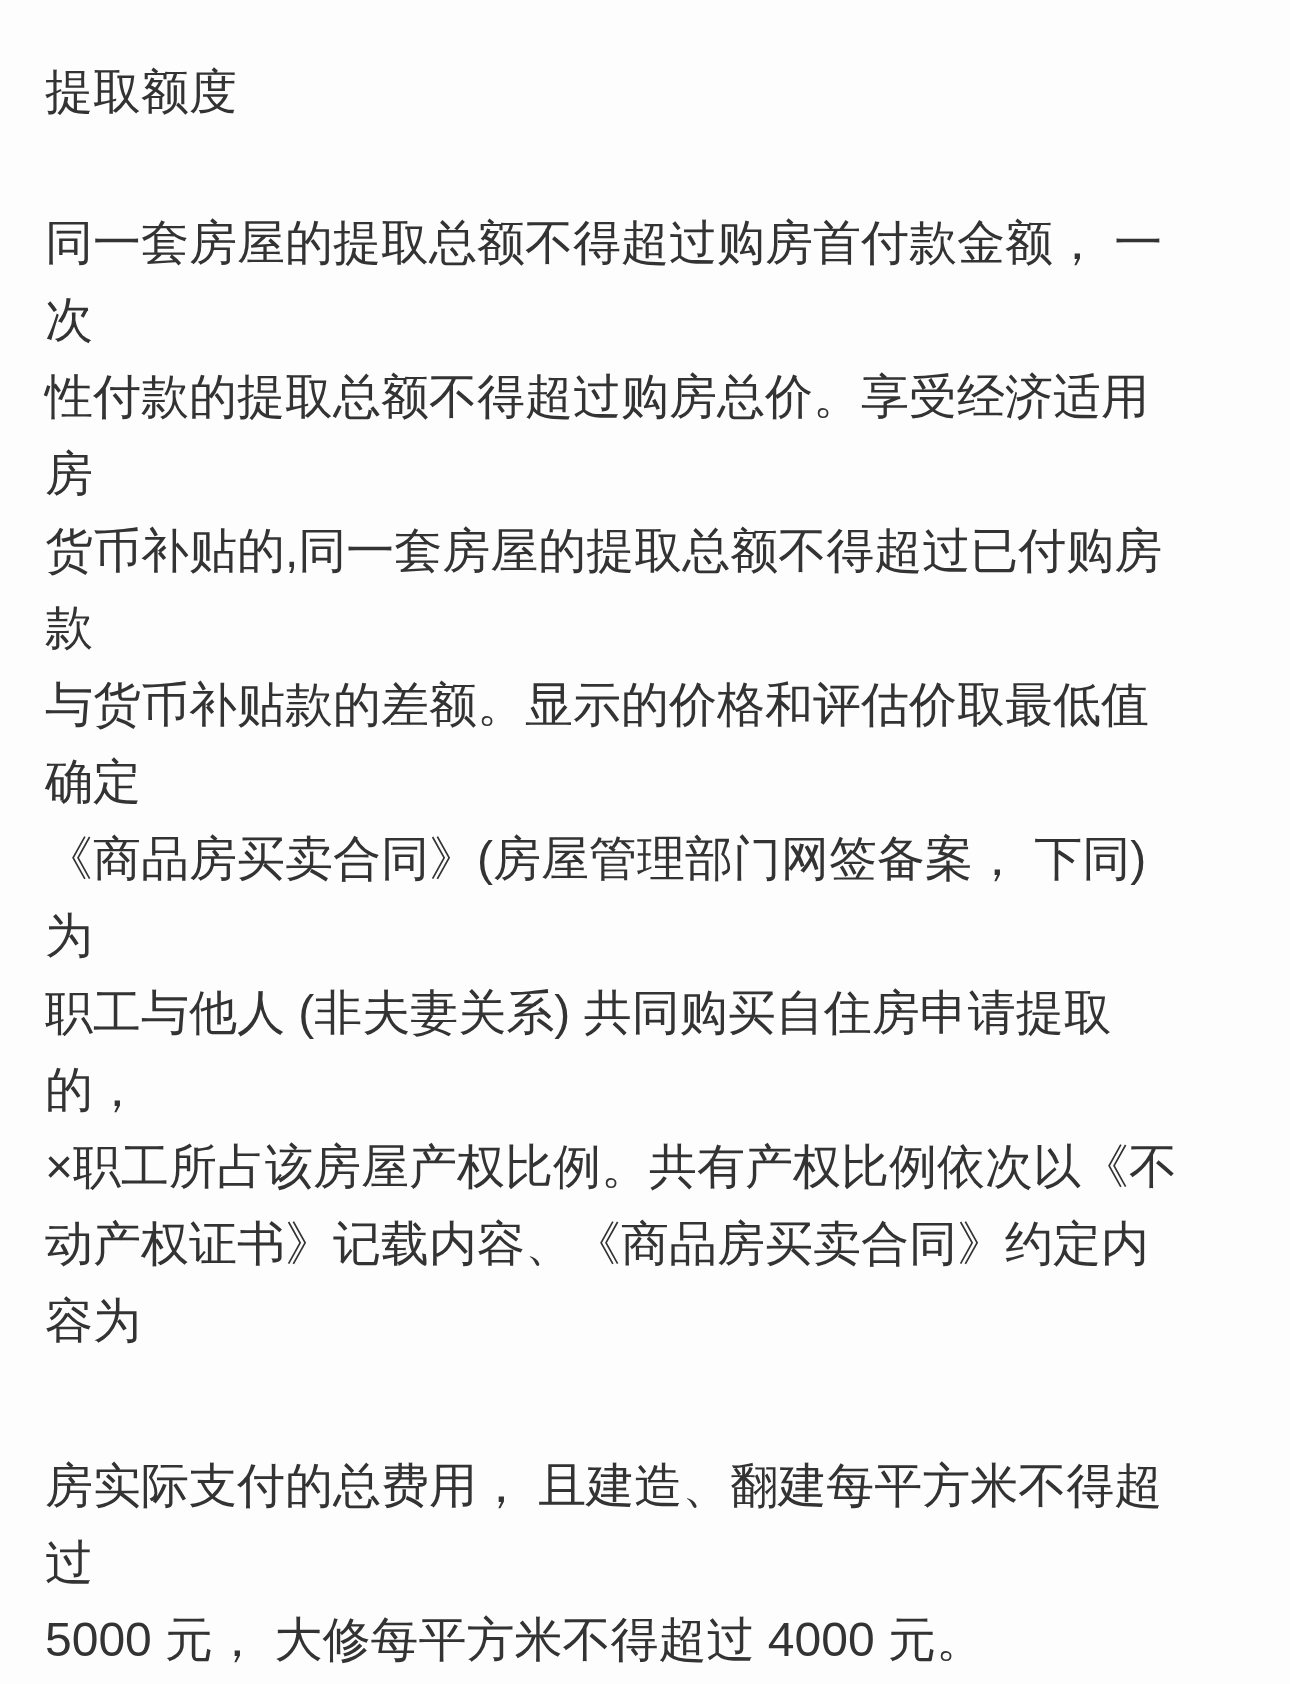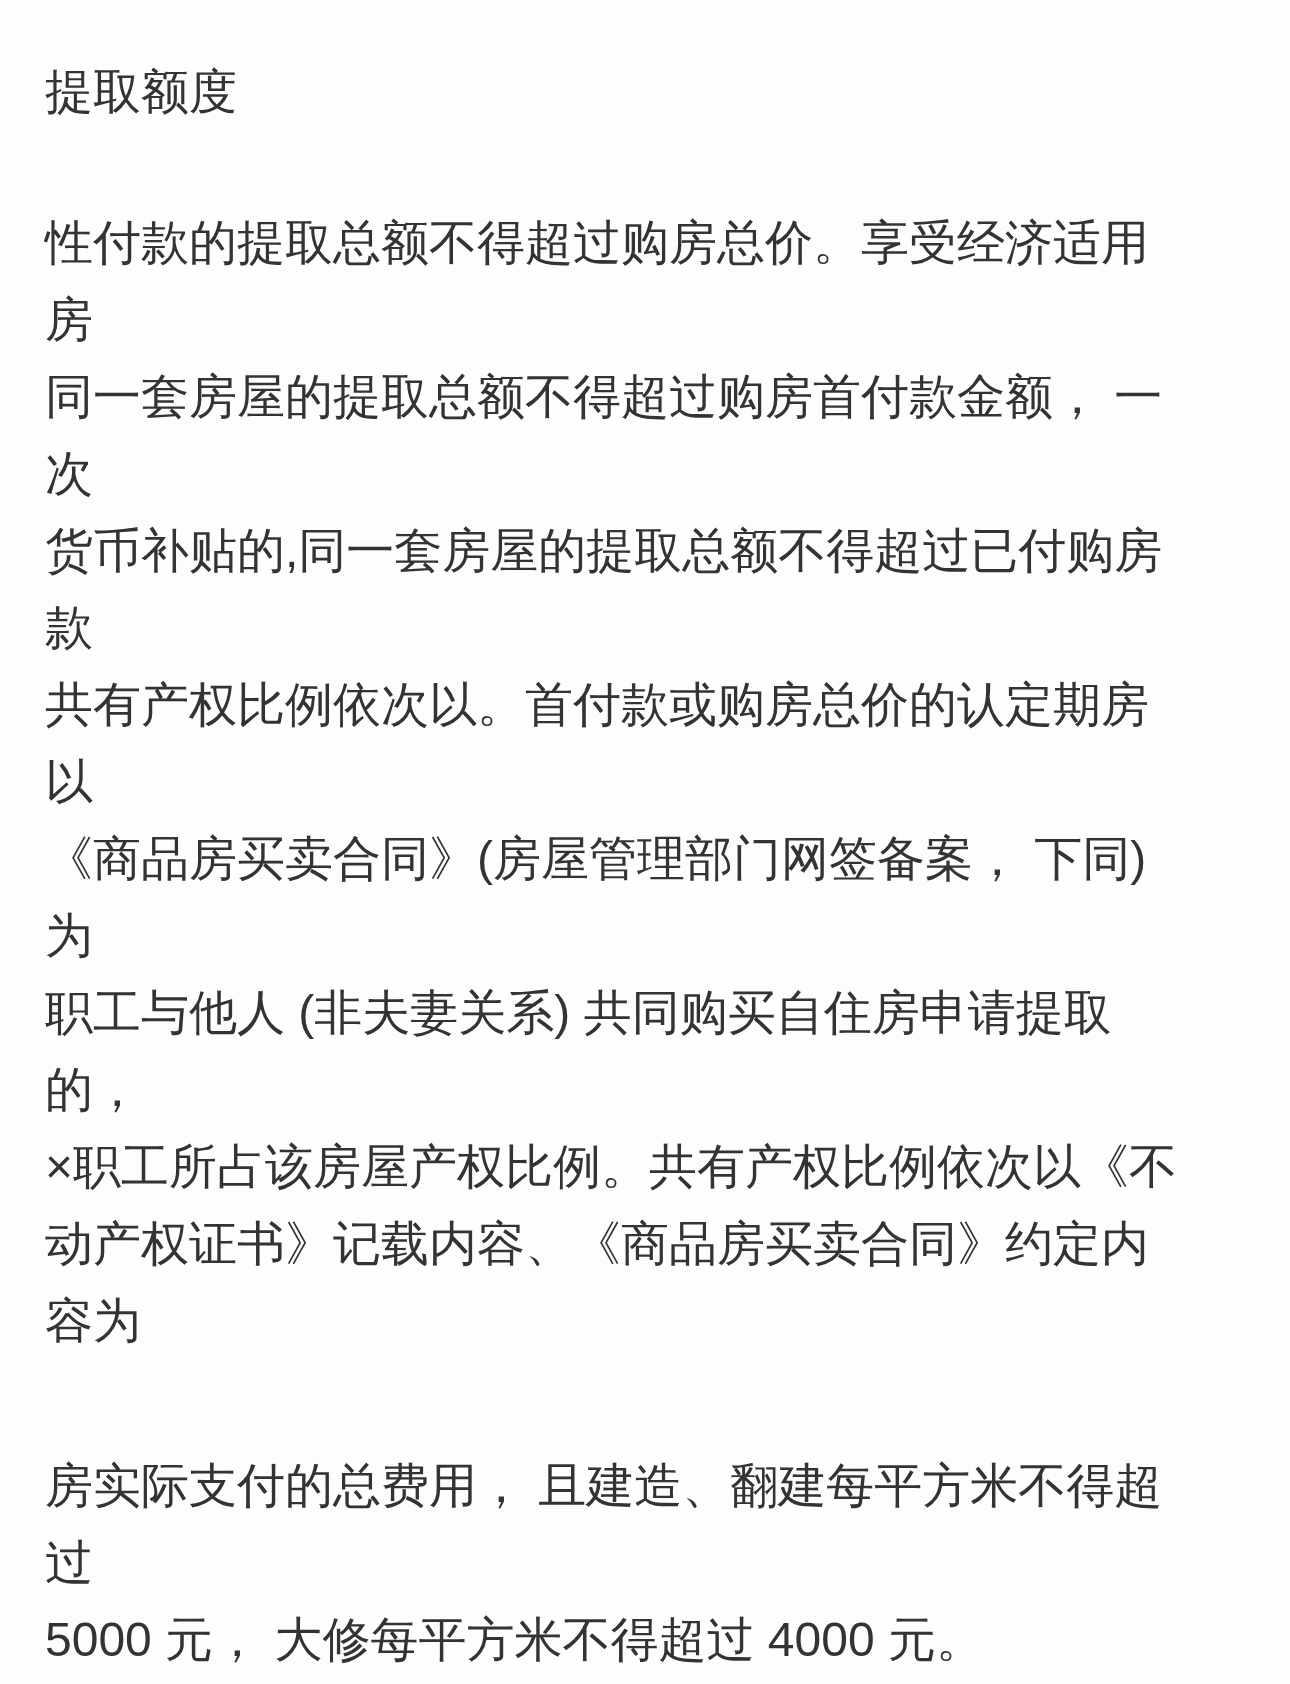--- a/index.html
+++ b/index.html
@@ -38,24 +38,24 @@
   }
 </style>
 </head>
 <body>
 
 <div class="page">
   <div class="doc">
     <div class="line title">提取额度</div>
     <div id="sections">
         <section class="sec">
+          <div class="line">同一套房屋的提取总额不得超过购房首付款金额， 一次</div>
           <div class="line">性付款的提取总额不得超过购房总价。享受经济适用房</div>
-          <div class="line">同一套房屋的提取总额不得超过购房首付款金额， 一次</div>
           <div class="line">货币补贴的,同一套房屋的提取总额不得超过已付购房款</div>
-          <div class="line">共有产权比例依次以。首付款或购房总价的认定期房以</div>
+          <div class="line">与货币补贴款的差额。显示的价格和评估价取最低值确定</div>
           <div class="line">《商品房买卖合同》(房屋管理部门网签备案， 下同) 为</div>
           <div class="line">职工与他人 (非夫妻关系) 共同购买自住房申请提取的，</div>
           <div class="line">×职工所占该房屋产权比例。共有产权比例依次以《不</div>
           <div class="line">动产权证书》记载内容、《商品房买卖合同》约定内容为</div>
         </section>
         <section class="sec">
           <div class="line">房实际支付的总费用， 且建造、翻建每平方米不得超过</div>
           <div class="line">5000 元， 大修每平方米不得超过 4000 元。</div>
         </section>
       </div>

